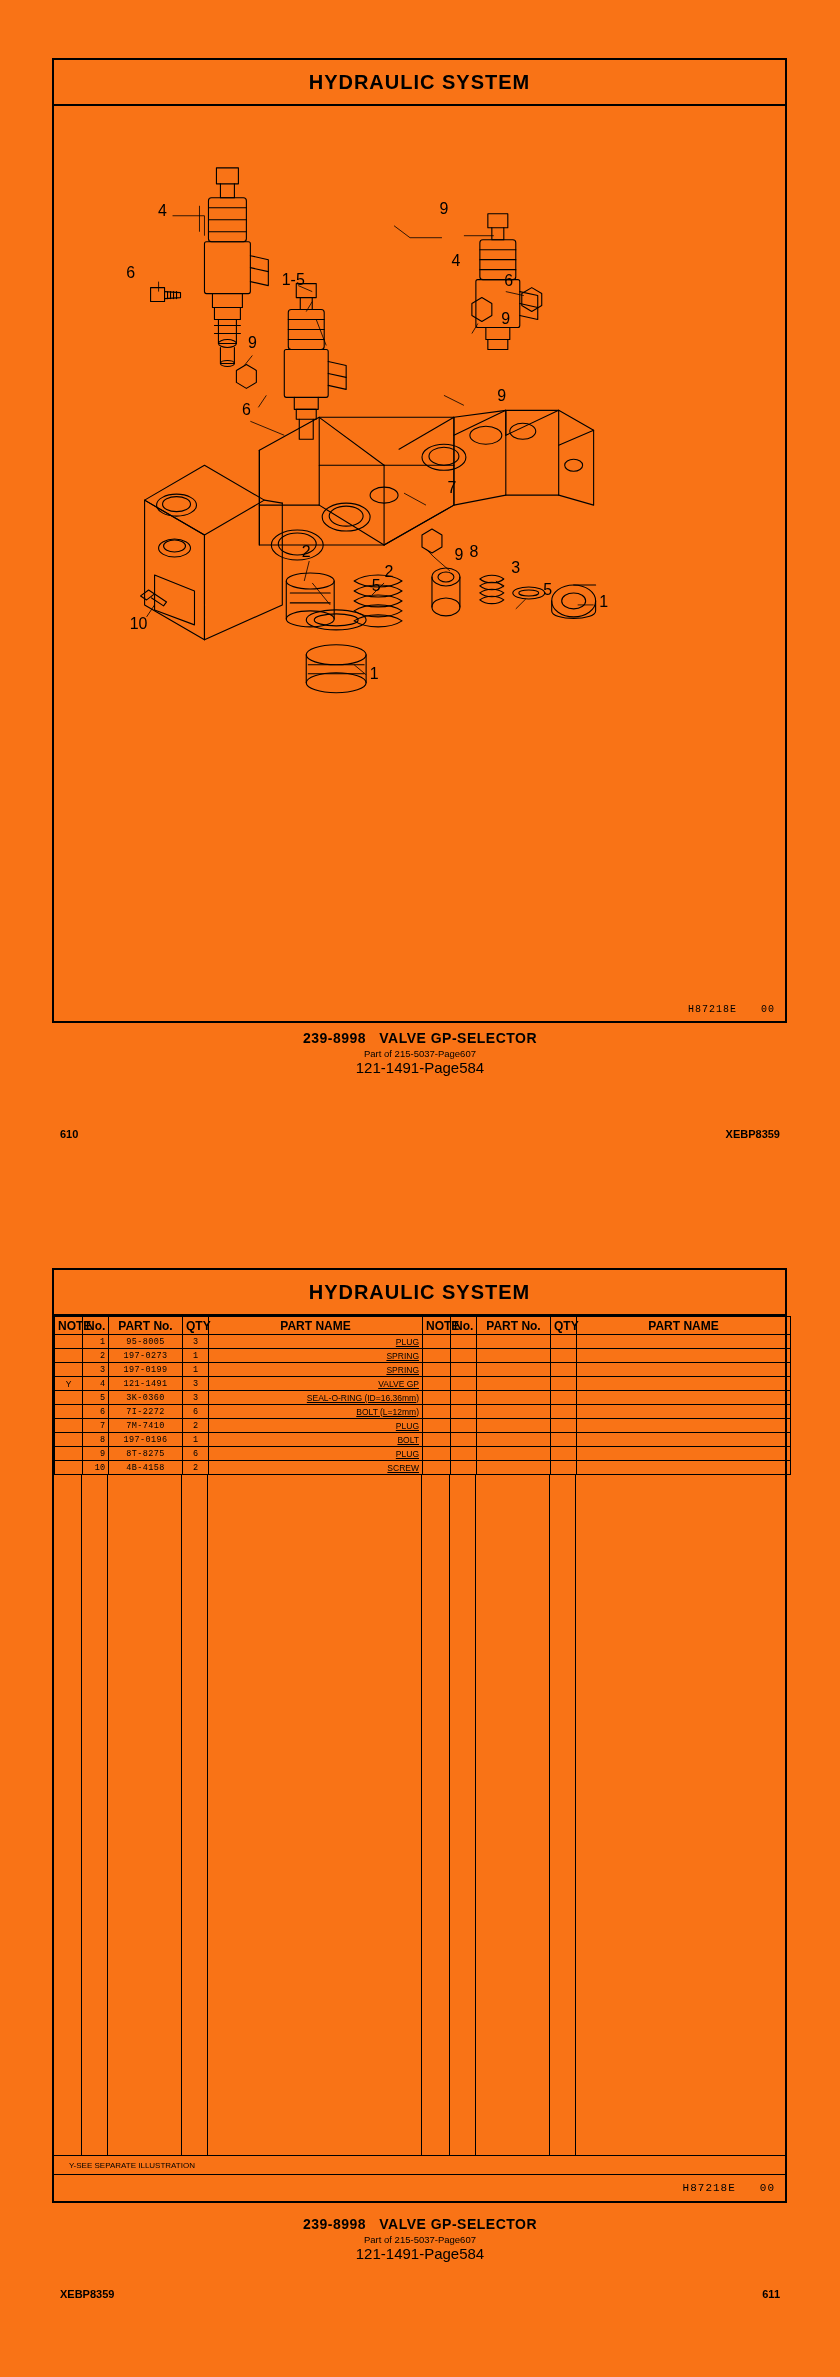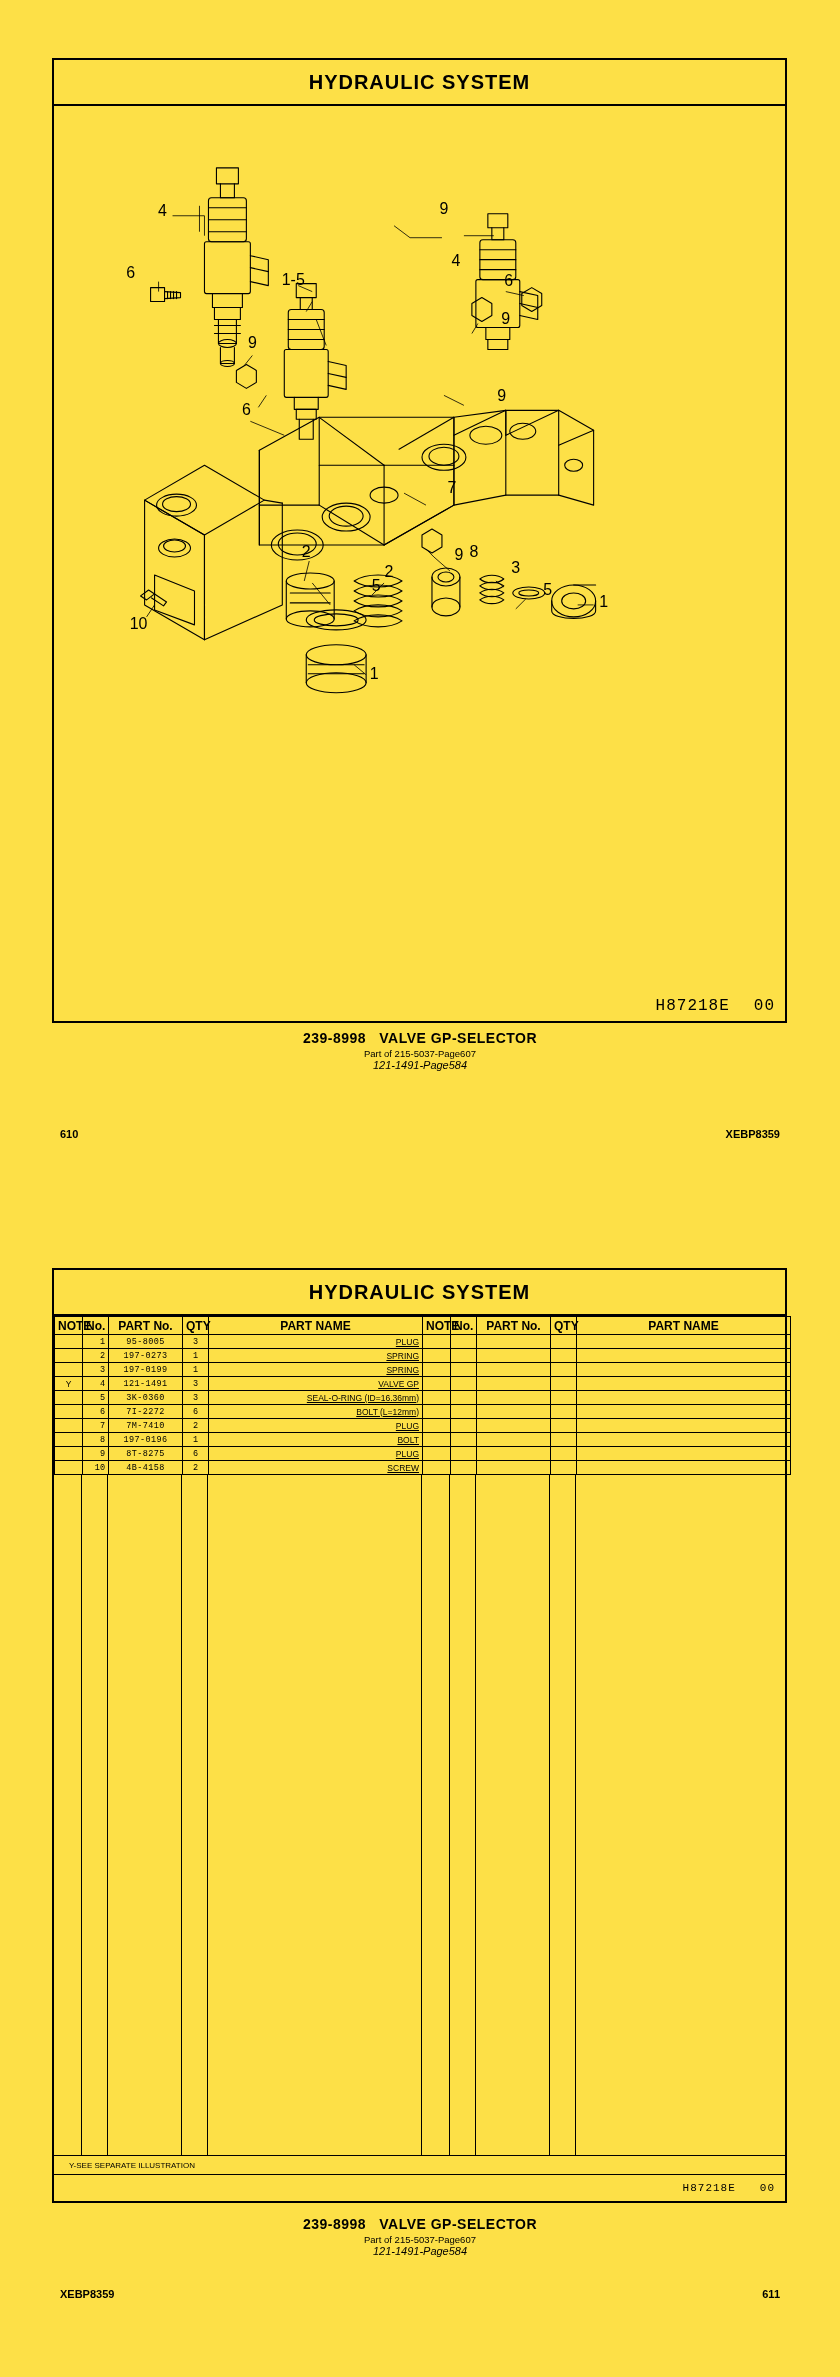--- a/index.html
+++ b/index.html
@@ -7,51 +7,51 @@
     width:840px;
     background:#ffffff;
     font-family:"Liberation Sans", sans-serif;
     color:#000;
   }
   .page{
     position:relative;
     width:840px;
     height:2377px;
     margin:0 auto;
-    background:#fde047;
+    background:#f97316;
   }
 
   
   .sheet1{
     position:absolute;
     left:52px; top:58px;
     width:735px; height:965px;
     border:2px solid #000;
     box-sizing:border-box;
   }
   .sheet-title{
     height:44px;
     border-bottom:2px solid #000;
     display:flex;align-items:center;justify-content:center;
     font-size:20px;font-weight:bold;letter-spacing:1px;
   }
   .fig-area{position:relative;width:100%;height:calc(100% - 44px);}
   .fig-code{
     position:absolute;right:10px;bottom:8px;
-    font-size:16px;font-family:"Liberation Mono",monospace;
+    font-size:10px;font-family:"Liberation Mono",monospace;
     letter-spacing:1px;
   }
   .fig-code .suffix{margin-left:24px;}
 
   .caption1{
     position:absolute;left:0;top:1030px;width:840px;text-align:center;
   }
   .caption-main{font-size:14px;font-weight:bold;letter-spacing:.5px;}
   .caption-sub{font-size:9.5px;margin-top:2px;}
-  .caption-sub2{font-size:11px;font-style:italic;}
+  .caption-sub2{font-size:15px;}
 
   .footer1{
     position:absolute;left:0;top:1100px;width:840px;
     display:flex;justify-content:space-between;
     padding:0 60px;box-sizing:border-box;
     font-size:11px;font-weight:bold;margin-top:28px;
   }
 
   
   .sheet2{

